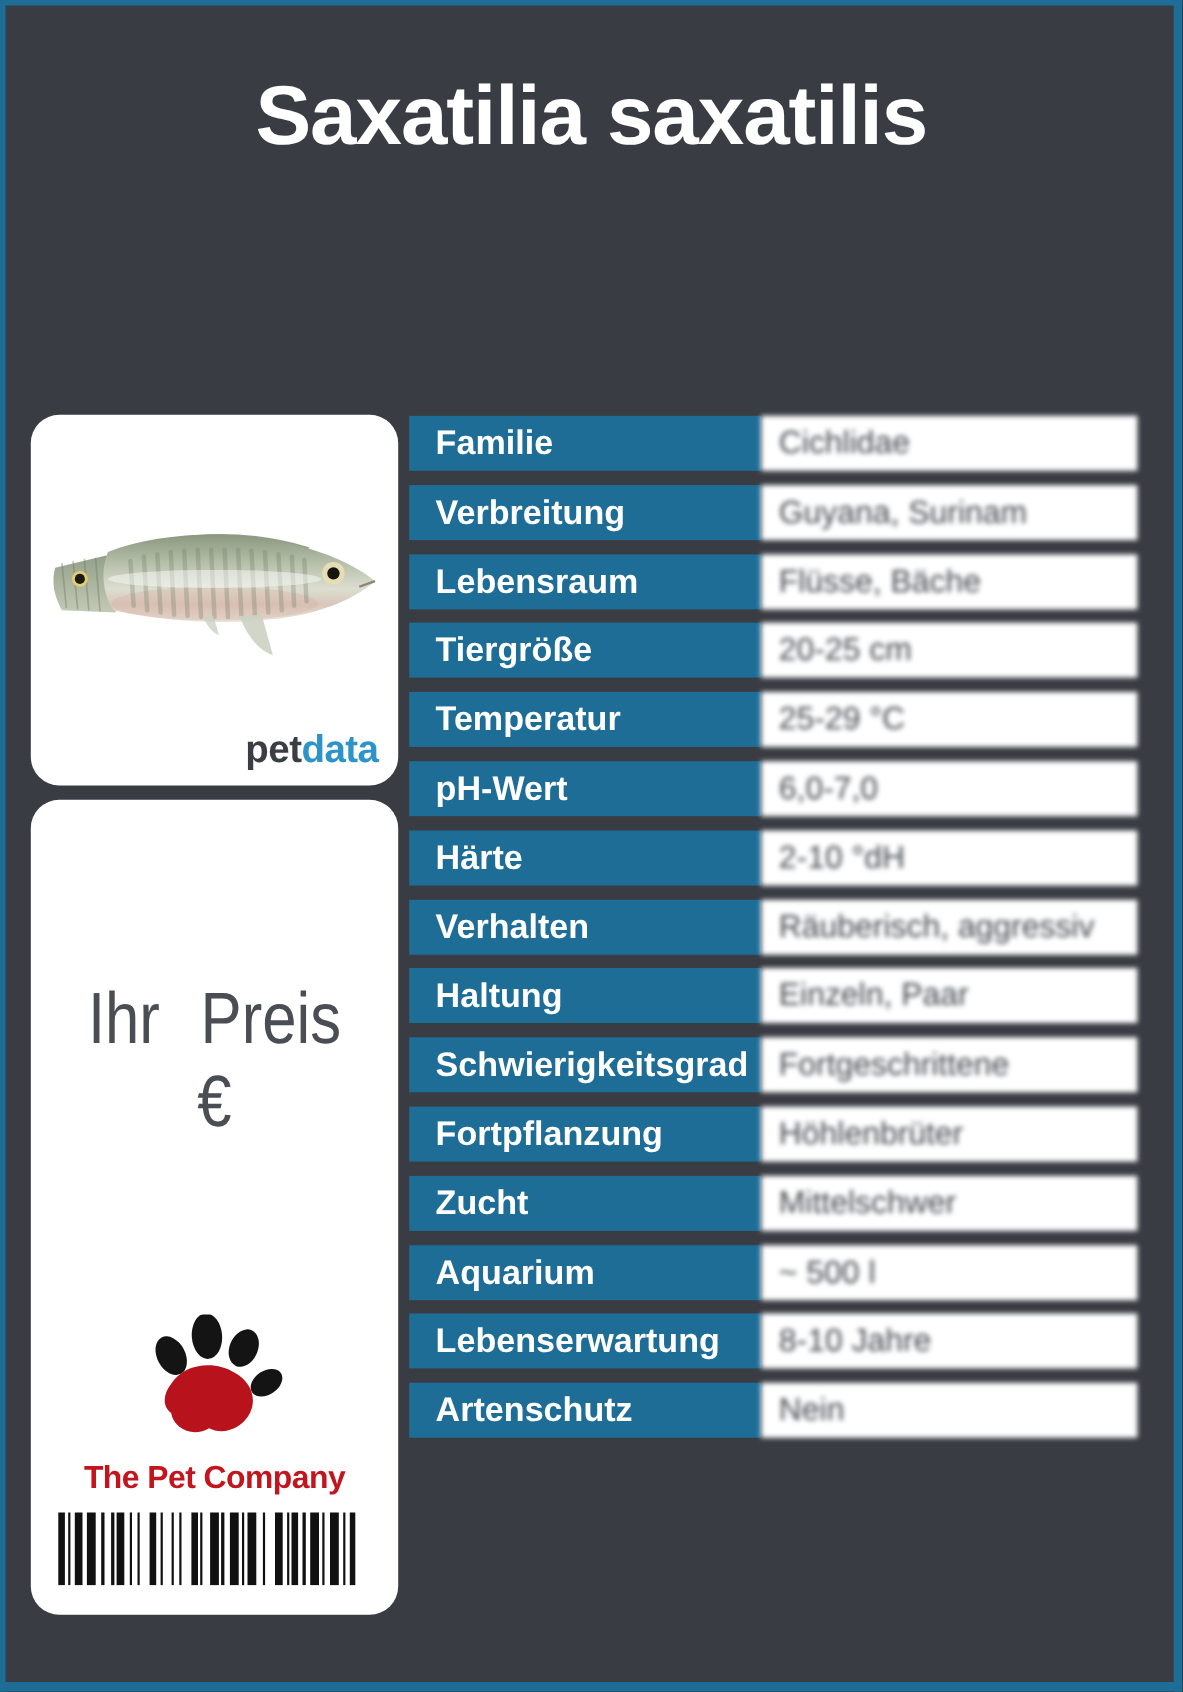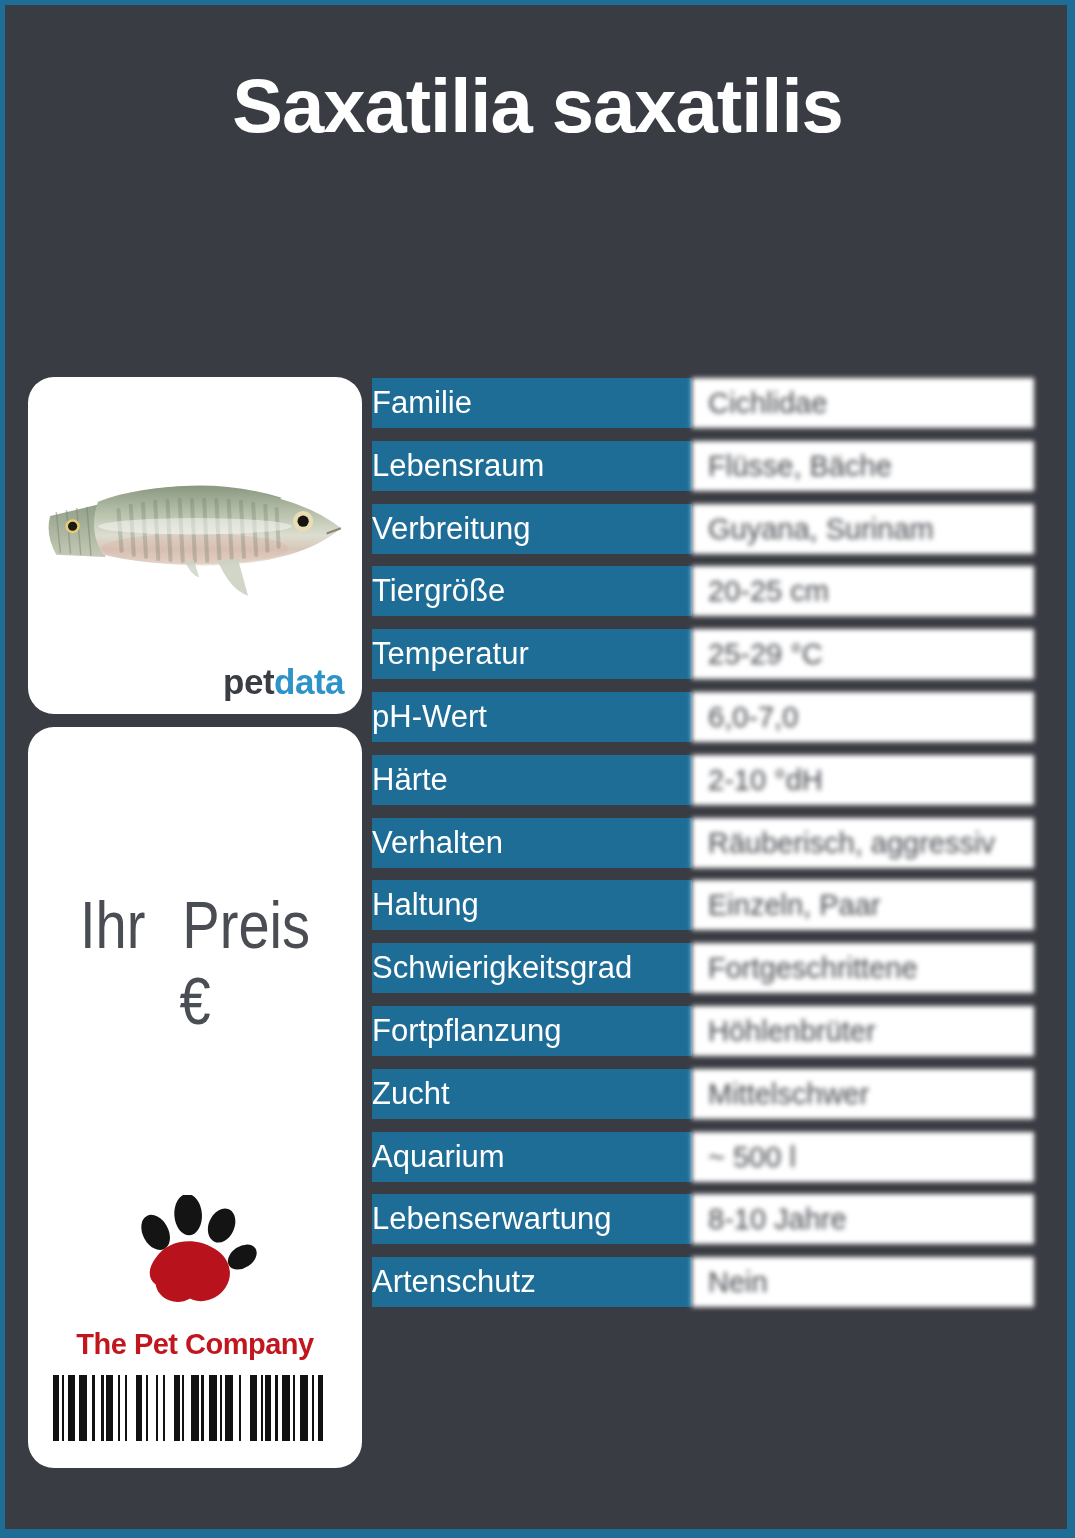--- a/index.html
+++ b/index.html
@@ -59,22 +59,22 @@
   .barcode .gap{background:transparent;height:100%;}
   
   .info-table{
     position:absolute;left:372px;top:378px;width:662px;
   }
   .row{
     display:flex;height:50px;margin-bottom:12.8px;
   }
   .row .lab{
     width:320px;background:#1e6d97;color:#fff;
-    font-size:31px;font-weight:400;line-height:50px;
-    padding-left:0;box-sizing:border-box;
+    font-size:31px;font-weight:700;line-height:50px;
+    padding-left:24px;box-sizing:border-box;
     white-space:nowrap;
   }
   .row .val{
     width:342px;background:#fff;color:#46494f;
     font-size:29px;font-weight:400;line-height:50px;
     padding-left:16px;box-sizing:border-box;
     filter:blur(2.6px);
     white-space:nowrap;overflow:hidden;
   }
 </style>
@@ -231,28 +231,28 @@
         <div class="gap" style="width: 0px;"></div>
       </div>
   </div>
 
   <div class="info-table">
       <div class="row">
         <div class="lab">Familie</div>
         <div class="val">Cichlidae</div>
       </div>
       <div class="row">
+        <div class="lab">Verbreitung</div>
+        <div class="val">Guyana, Surinam</div>
+      </div>
+      <div class="row">
         <div class="lab">Lebensraum</div>
         <div class="val">Flüsse, Bäche</div>
       </div>
       <div class="row">
-        <div class="lab">Verbreitung</div>
-        <div class="val">Guyana, Surinam</div>
-      </div>
-      <div class="row">
         <div class="lab">Tiergröße</div>
         <div class="val">20-25 cm</div>
       </div>
       <div class="row">
         <div class="lab">Temperatur</div>
         <div class="val">25-29 °C</div>
       </div>
       <div class="row">
         <div class="lab">pH-Wert</div>
         <div class="val">6,0-7,0</div>

